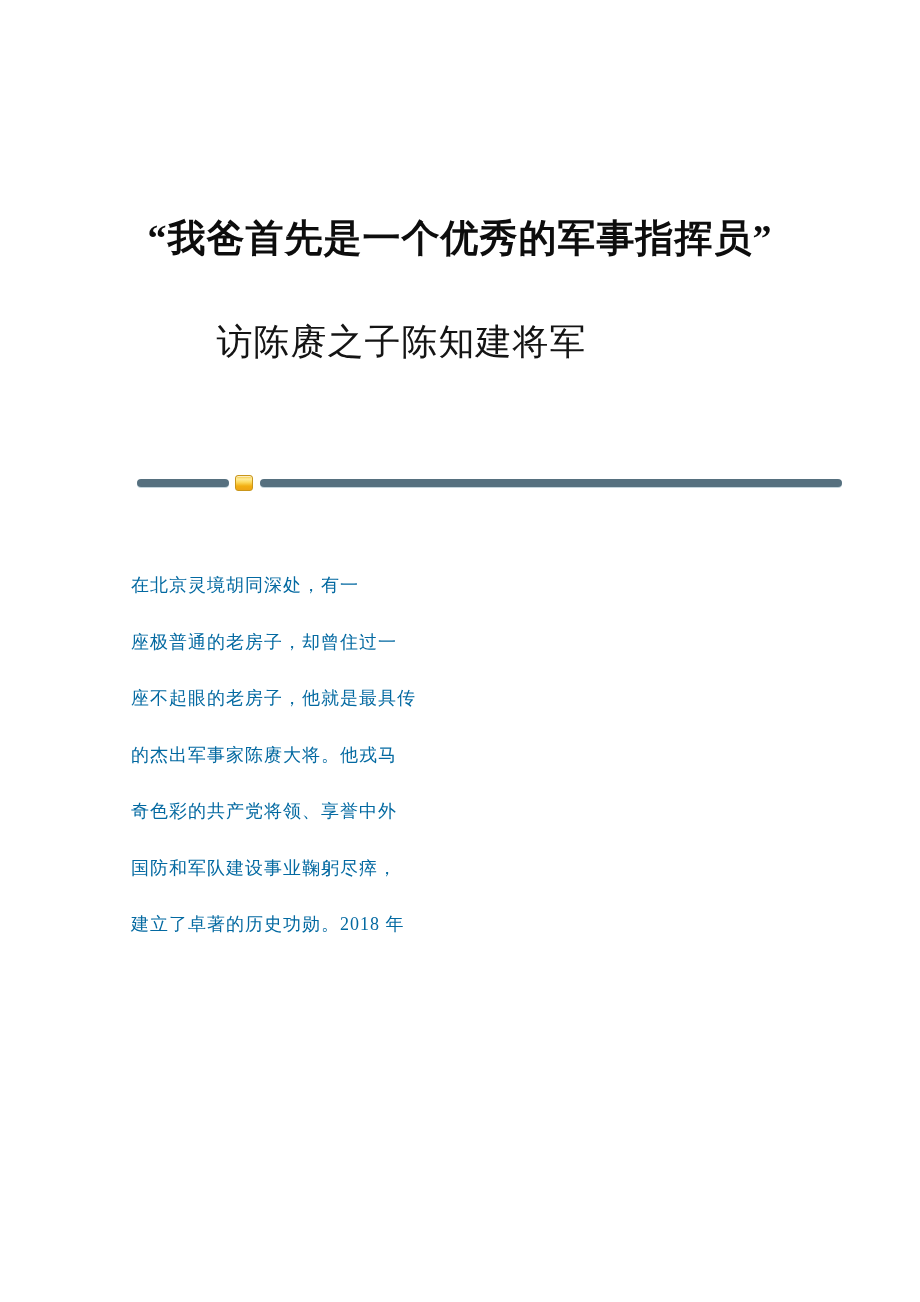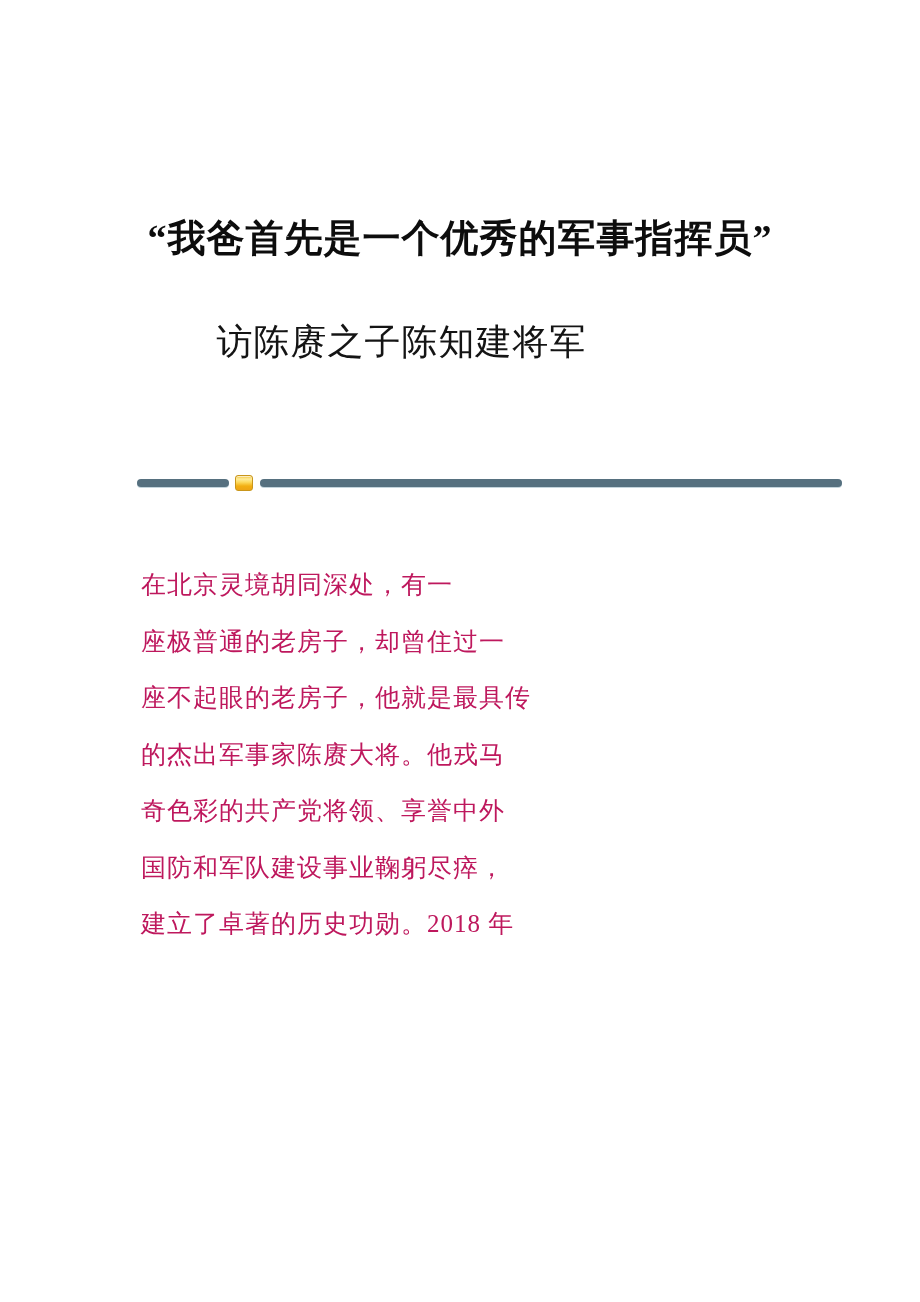--- a/index.html
+++ b/index.html
@@ -66,25 +66,25 @@
       #ffec9a 22%,
       #fcd95c 45%,
       #f2ae12 72%,
       #eda414 100%);
     box-shadow: inset 0 1px 0 rgba(255,255,255,0.65);
     flex: 0 0 auto;
   }
   .body-col {
     position: absolute;
     top: 557px;
-    left: 141px;
+    left: 131px;
     width: 320px;
-    font-size: 25px;
+    font-size: 18px;
     letter-spacing: 1px;
-    color: #be185d;
+    color: #0369a1;
   }
   .body-line {
     height: 56.5px;
     line-height: 56.5px;
     white-space: pre;
   }
 </style>
 </head>
 <body>
 

